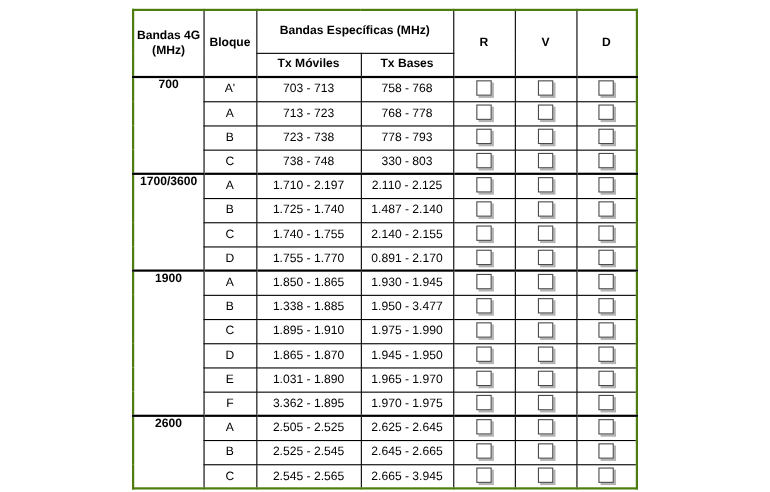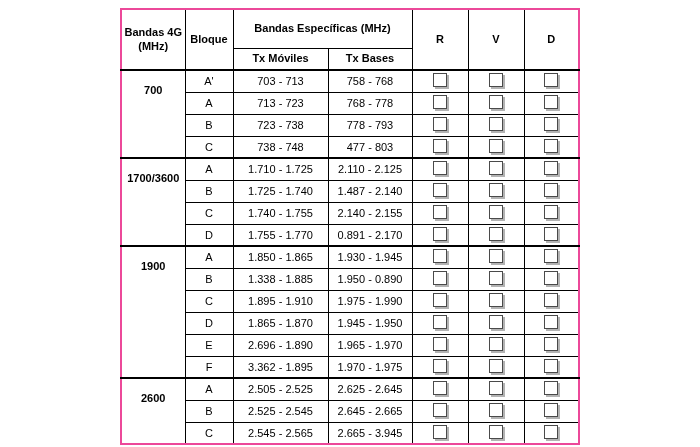--- a/index.html
+++ b/index.html
@@ -8,39 +8,39 @@
     background: #ffffff;
     color: #000000;
     font-family: "Liberation Sans", sans-serif;
     position: relative;
     overflow: hidden;
   }
   .table-wrap { position: absolute; left: 120px; top: 8px; }
   table {
     border-collapse: collapse;
     table-layout: fixed;
-    border: 2px solid #ec4899;
+    border: 2px solid #4d7c0f;
   }
   th, td {
     border: 1px solid #000;
     font-size: 11px;
     text-align: center;
     vertical-align: middle;
     padding: 0 2px;
     overflow: hidden;
     white-space: nowrap;
   }
   th { font-weight: bold; white-space: normal; line-height: 1.25; }
   tr.h1 th { height: 38px; }
   tr.h2 th { height: 20px; }
   tbody tr { height: 22px; }
   td.band-cell {
     font-weight: bold;
     vertical-align: top;
-    padding-top: 13px;
+    padding-top: 0;
     white-space: normal;
   }
   tr.group-start td { border-top: 2px solid #000; }
   td.chk { text-align: center; }
   .checkbox {
     display: inline-block;
     width: 12px; height: 12px;
     background: #ffffff;
     border: 1px solid #4a4a4a;
     box-shadow: 2px 2px 0 #b3b3b3;
@@ -99,30 +99,30 @@
         <td>B</td>
         <td>723 - 738</td>
         <td>778 - 793</td>
         <td class="chk"><span class="checkbox"></span></td>
         <td class="chk"><span class="checkbox"></span></td>
         <td class="chk"><span class="checkbox"></span></td>
       </tr>
       <tr>
         <td>C</td>
         <td>738 - 748</td>
-        <td>477 - 803</td>
+        <td>330 - 803</td>
         <td class="chk"><span class="checkbox"></span></td>
         <td class="chk"><span class="checkbox"></span></td>
         <td class="chk"><span class="checkbox"></span></td>
       </tr>
 
       <tr class="group-start">
         <td class="band-cell" rowspan="4">1700/3600</td>
         <td>A</td>
-        <td>1.710 - 1.725</td>
+        <td>1.710 - 2.197</td>
         <td>2.110 - 2.125</td>
         <td class="chk"><span class="checkbox"></span></td>
         <td class="chk"><span class="checkbox"></span></td>
         <td class="chk"><span class="checkbox"></span></td>
       </tr>
       <tr>
         <td>B</td>
         <td>1.725 - 1.740</td>
         <td>1.487 - 2.140</td>
         <td class="chk"><span class="checkbox"></span></td>
@@ -151,21 +151,21 @@
         <td>A</td>
         <td>1.850 - 1.865</td>
         <td>1.930 - 1.945</td>
         <td class="chk"><span class="checkbox"></span></td>
         <td class="chk"><span class="checkbox"></span></td>
         <td class="chk"><span class="checkbox"></span></td>
       </tr>
       <tr>
         <td>B</td>
         <td>1.338 - 1.885</td>
-        <td>1.950 - 0.890</td>
+        <td>1.950 - 3.477</td>
         <td class="chk"><span class="checkbox"></span></td>
         <td class="chk"><span class="checkbox"></span></td>
         <td class="chk"><span class="checkbox"></span></td>
       </tr>
       <tr>
         <td>C</td>
         <td>1.895 - 1.910</td>
         <td>1.975 - 1.990</td>
         <td class="chk"><span class="checkbox"></span></td>
         <td class="chk"><span class="checkbox"></span></td>
@@ -174,21 +174,21 @@
       <tr>
         <td>D</td>
         <td>1.865 - 1.870</td>
         <td>1.945 - 1.950</td>
         <td class="chk"><span class="checkbox"></span></td>
         <td class="chk"><span class="checkbox"></span></td>
         <td class="chk"><span class="checkbox"></span></td>
       </tr>
       <tr>
         <td>E</td>
-        <td>2.696 - 1.890</td>
+        <td>1.031 - 1.890</td>
         <td>1.965 - 1.970</td>
         <td class="chk"><span class="checkbox"></span></td>
         <td class="chk"><span class="checkbox"></span></td>
         <td class="chk"><span class="checkbox"></span></td>
       </tr>
       <tr>
         <td>F</td>
         <td>3.362 - 1.895</td>
         <td>1.970 - 1.975</td>
         <td class="chk"><span class="checkbox"></span></td>

